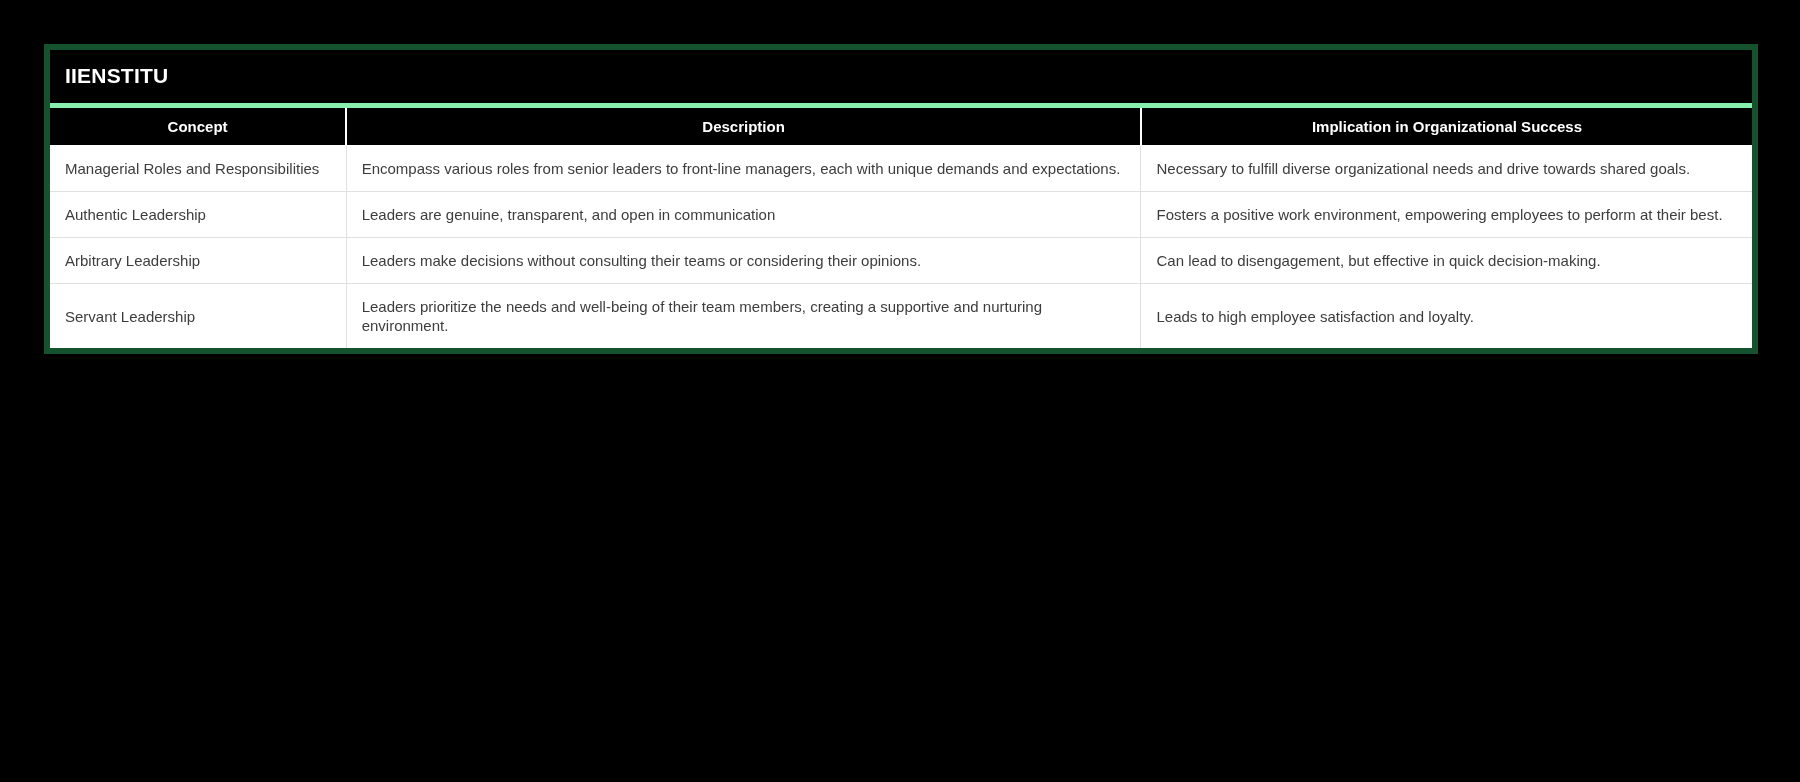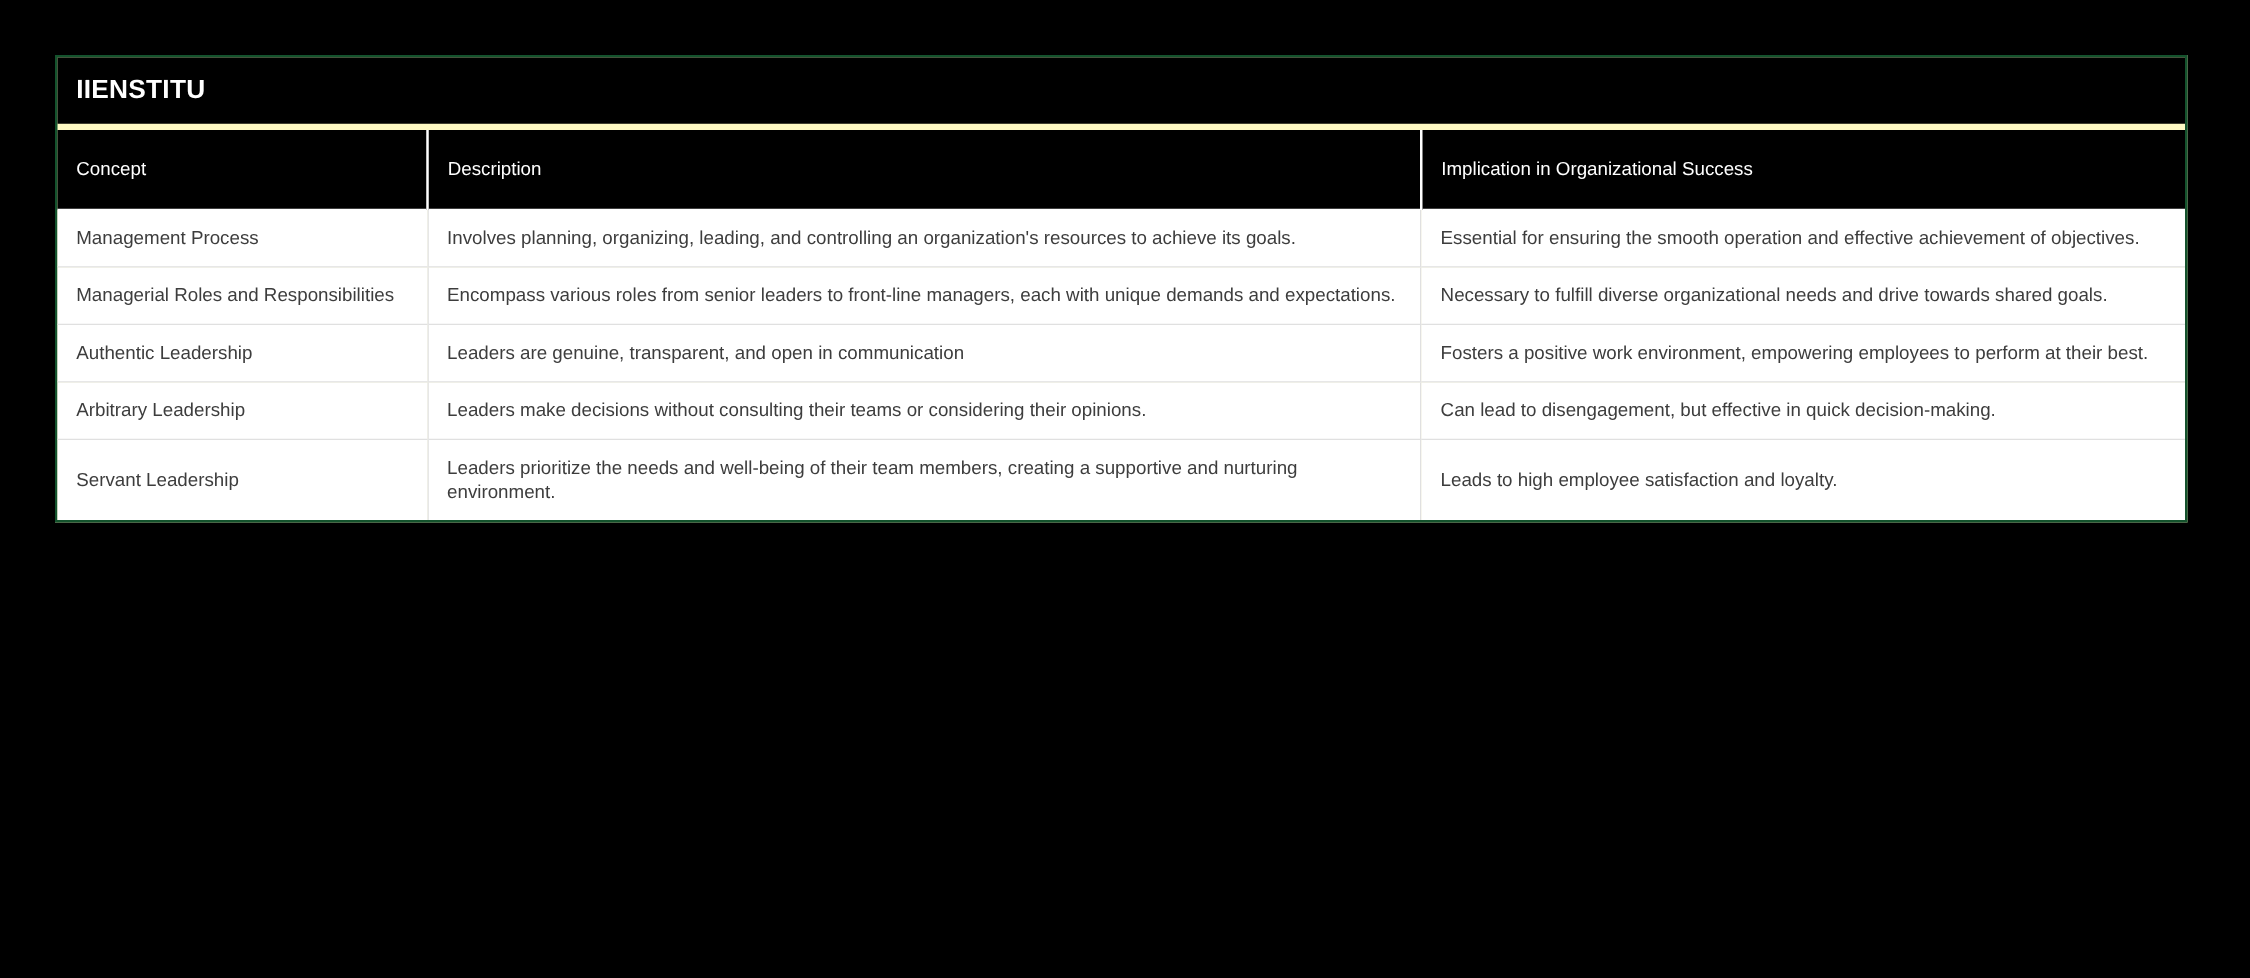--- a/index.html
+++ b/index.html
@@ -13,22 +13,22 @@
     width: 1800px;
     height: 782px;
     background: #000000;
     overflow: hidden;
   }
   .panel {
     position: absolute;
     left: 44px;
     top: 44px;
     width: 1702px;
-    background: #fef9c3;
-    border: 2px solid #14532d;
+    background: #86efac;
+    border: 6px solid #14532d;
   }
   .title-bar {
     background: #000000;
     color: #ffffff;
     font-size: 21px;
     font-weight: 700;
     letter-spacing: 0.2px;
     padding: 14px 15px 15px 15px;
     margin-bottom: 5px;
   }
@@ -37,23 +37,23 @@
     border-collapse: collapse;
     table-layout: fixed;
   }
   col.c-concept     { width: 17.4%; }
   col.c-description { width: 46.7%; }
   col.c-implication { width: 35.9%; }
   thead th {
     background: #000000;
     color: #ffffff;
     font-size: 15px;
-    font-weight: 400;
-    text-align: left;
-    padding: 23px 15px;
+    font-weight: 700;
+    text-align: center;
+    padding: 10px 15px;
     border-right: 2px solid #ffffff;
     border-bottom: 1px solid #ffffff;
   }
   thead th:last-child { border-right: none; margin-left: 48px; }
   tbody td {
     background: #ffffff;
     color: #3d3d3d;
     font-size: 15px;
     line-height: 19px;
     vertical-align: middle;
@@ -78,25 +78,20 @@
       </colgroup>
       <thead>
         <tr>
           <th>Concept</th>
           <th>Description</th>
           <th>Implication in Organizational Success</th>
         </tr>
       </thead>
       <tbody id="table-body">
           <tr>
-            <td>Management Process</td>
-            <td>Involves planning, organizing, leading, and controlling an organization's resources to achieve its goals.</td>
-            <td>Essential for ensuring the smooth operation and effective achievement of objectives.</td>
-          </tr>
-          <tr>
             <td>Managerial Roles and Responsibilities</td>
             <td>Encompass various roles from senior leaders to front-line managers, each with unique demands and expectations.</td>
             <td>Necessary to fulfill diverse organizational needs and drive towards shared goals.</td>
           </tr>
           <tr>
             <td>Authentic Leadership</td>
             <td>Leaders are genuine, transparent, and open in communication</td>
             <td>Fosters a positive work environment, empowering employees to perform at their best.</td>
           </tr>
           <tr>

